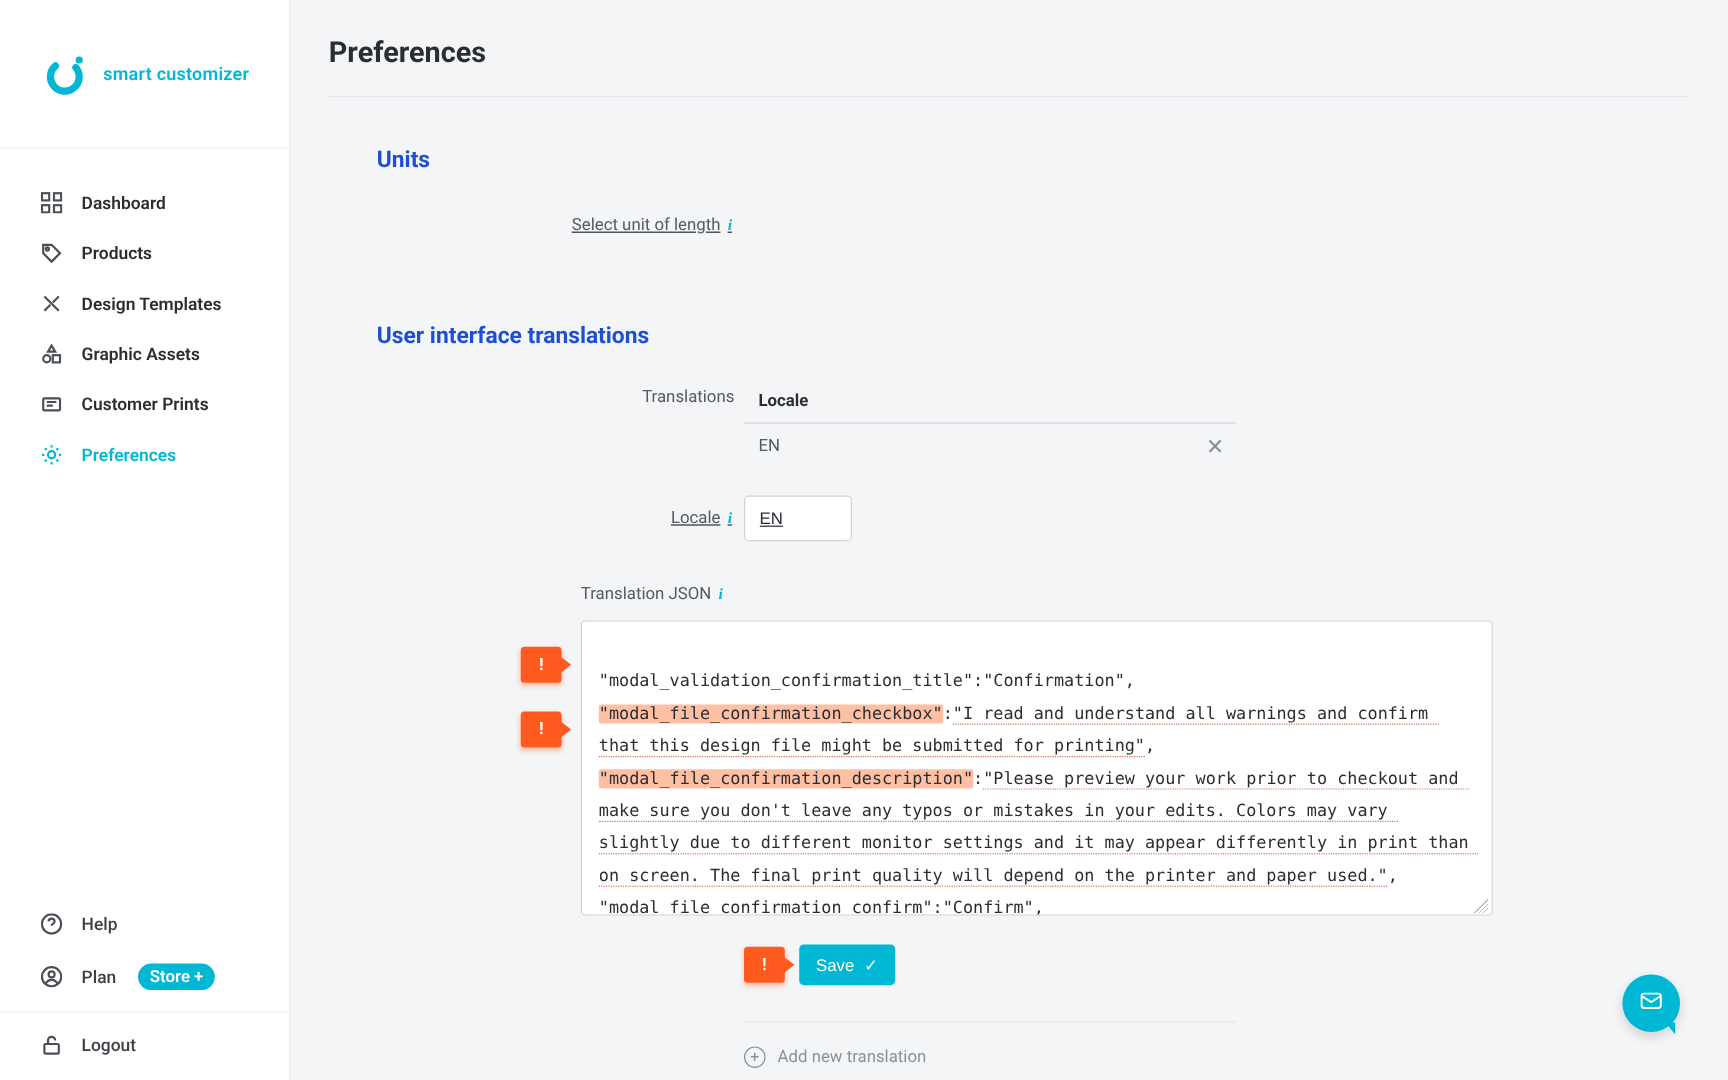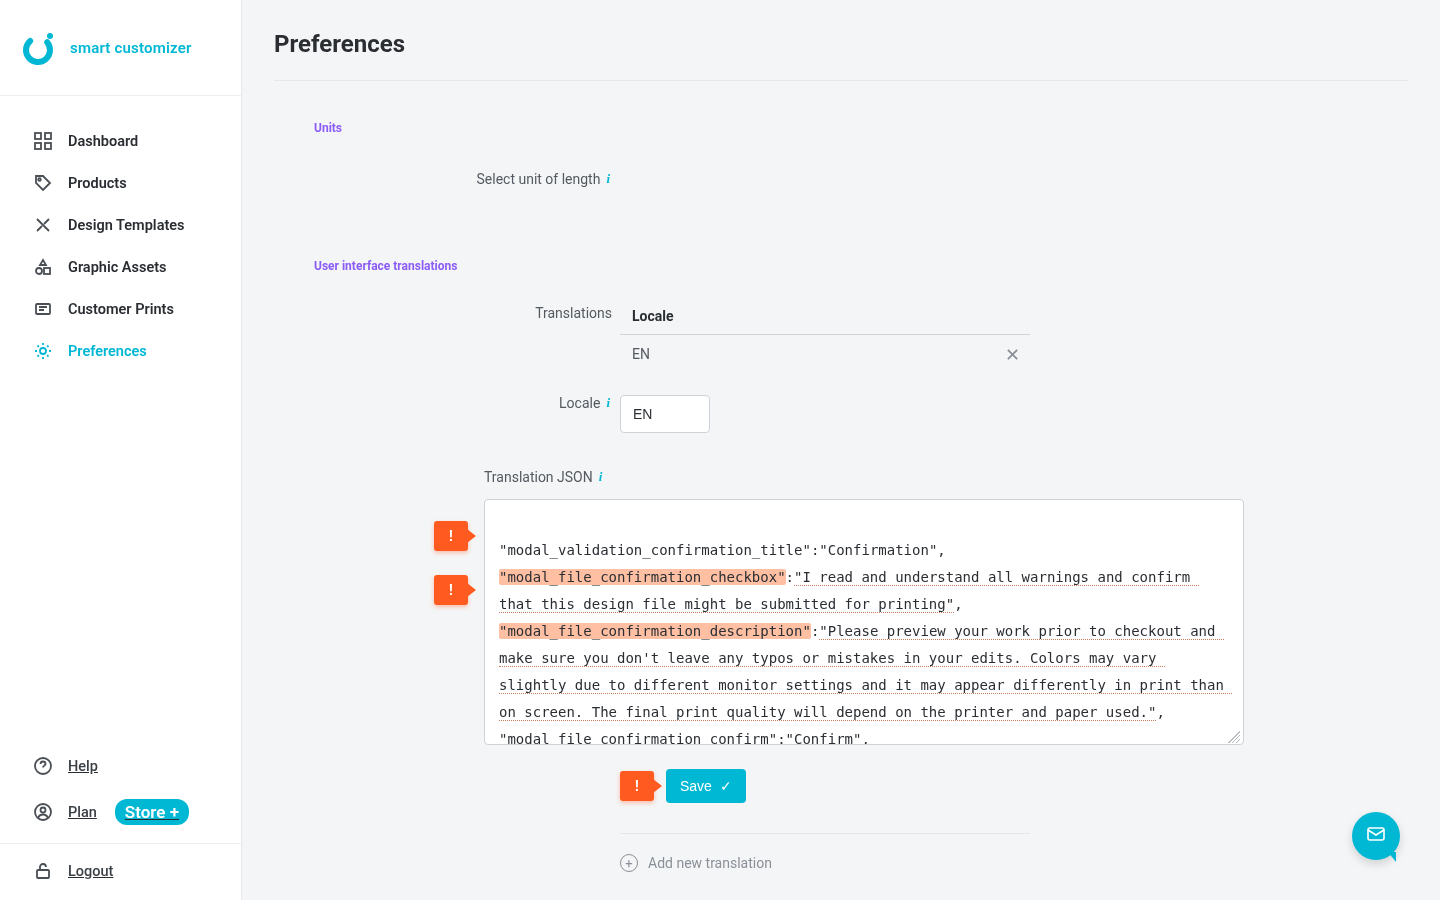--- a/index.html
+++ b/index.html
@@ -17,24 +17,24 @@
     position: absolute;
     left: 0; top: 0;
     width: 242px;
     height: 900px;
     background: #fff;
     border-right: 1px solid #e5e7ea;
     display: flex;
     flex-direction: column;
   }
   .brand {
-    height: 96px;
-    display: flex;
-    align-items: center;
-    padding-left: 20px;
+    height: 124px;
+    display: flex;
+    align-items: center;
+    padding-left: 36px;
     gap: 14px;
     border-bottom: 1px solid #edeff1;
   }
   .brand-logo {
     width: 36px; height: 36px;
     position: relative;
   }
   .brand-text {
     color: #00b8d4;
     font-size: 15px;
@@ -58,28 +58,27 @@
   .nav-item.active { color: #00b8d4; }
   .nav-item.active .nav-icon { color: #00b8d4; }
   .nav-icon {
     width: 18px; height: 18px;
     display: inline-flex; align-items:center; justify-content:center;
     color: #4a4f55;
     flex-shrink: 0;
   }
   .bottom {
     padding-bottom: 8px;
-    text-decoration: underline;
   }
   .bottom-sep { height:1px; background:#edeff1; margin: 6px 0; }
   .bottom-item { font-weight: 500; color: #3b4046; }
   .plan-pill {
     background: #00b8d4;
     color: #fff;
-    font-size: 17px;
+    font-size: 14px;
     font-weight: 600;
     padding: 3px 10px;
     border-radius: 12px;
     margin-left: 2px;
   }
 
   
   .main {
     position: absolute;
     left: 242px; top: 0;
@@ -88,29 +87,30 @@
     overflow: hidden;
   }
   .page-title {
     font-size: 24px;
     font-weight: 700;
     color: #2a2e33;
     padding-bottom: 22px;
     border-bottom: 1px solid #e5e7ea;
   }
   .section-title {
-    font-size: 12px;
+    font-size: 19px;
     font-weight: 700;
-    color: #8b5cf6;
+    color: #1d4ed8;
     margin: 40px 0 0 40px;
   }
   .field-row {
     display: flex;
-    align-items: flex-start;
+    align-items: center;
     margin-top: 36px;
+    text-decoration: underline;
   }
   .field-label-col {
     width: 346px;
     text-align: right;
     font-size: 14px;
     color: #545a61;
     padding-right: 8px;
     display: flex;
     justify-content: flex-end;
     align-items: center;

